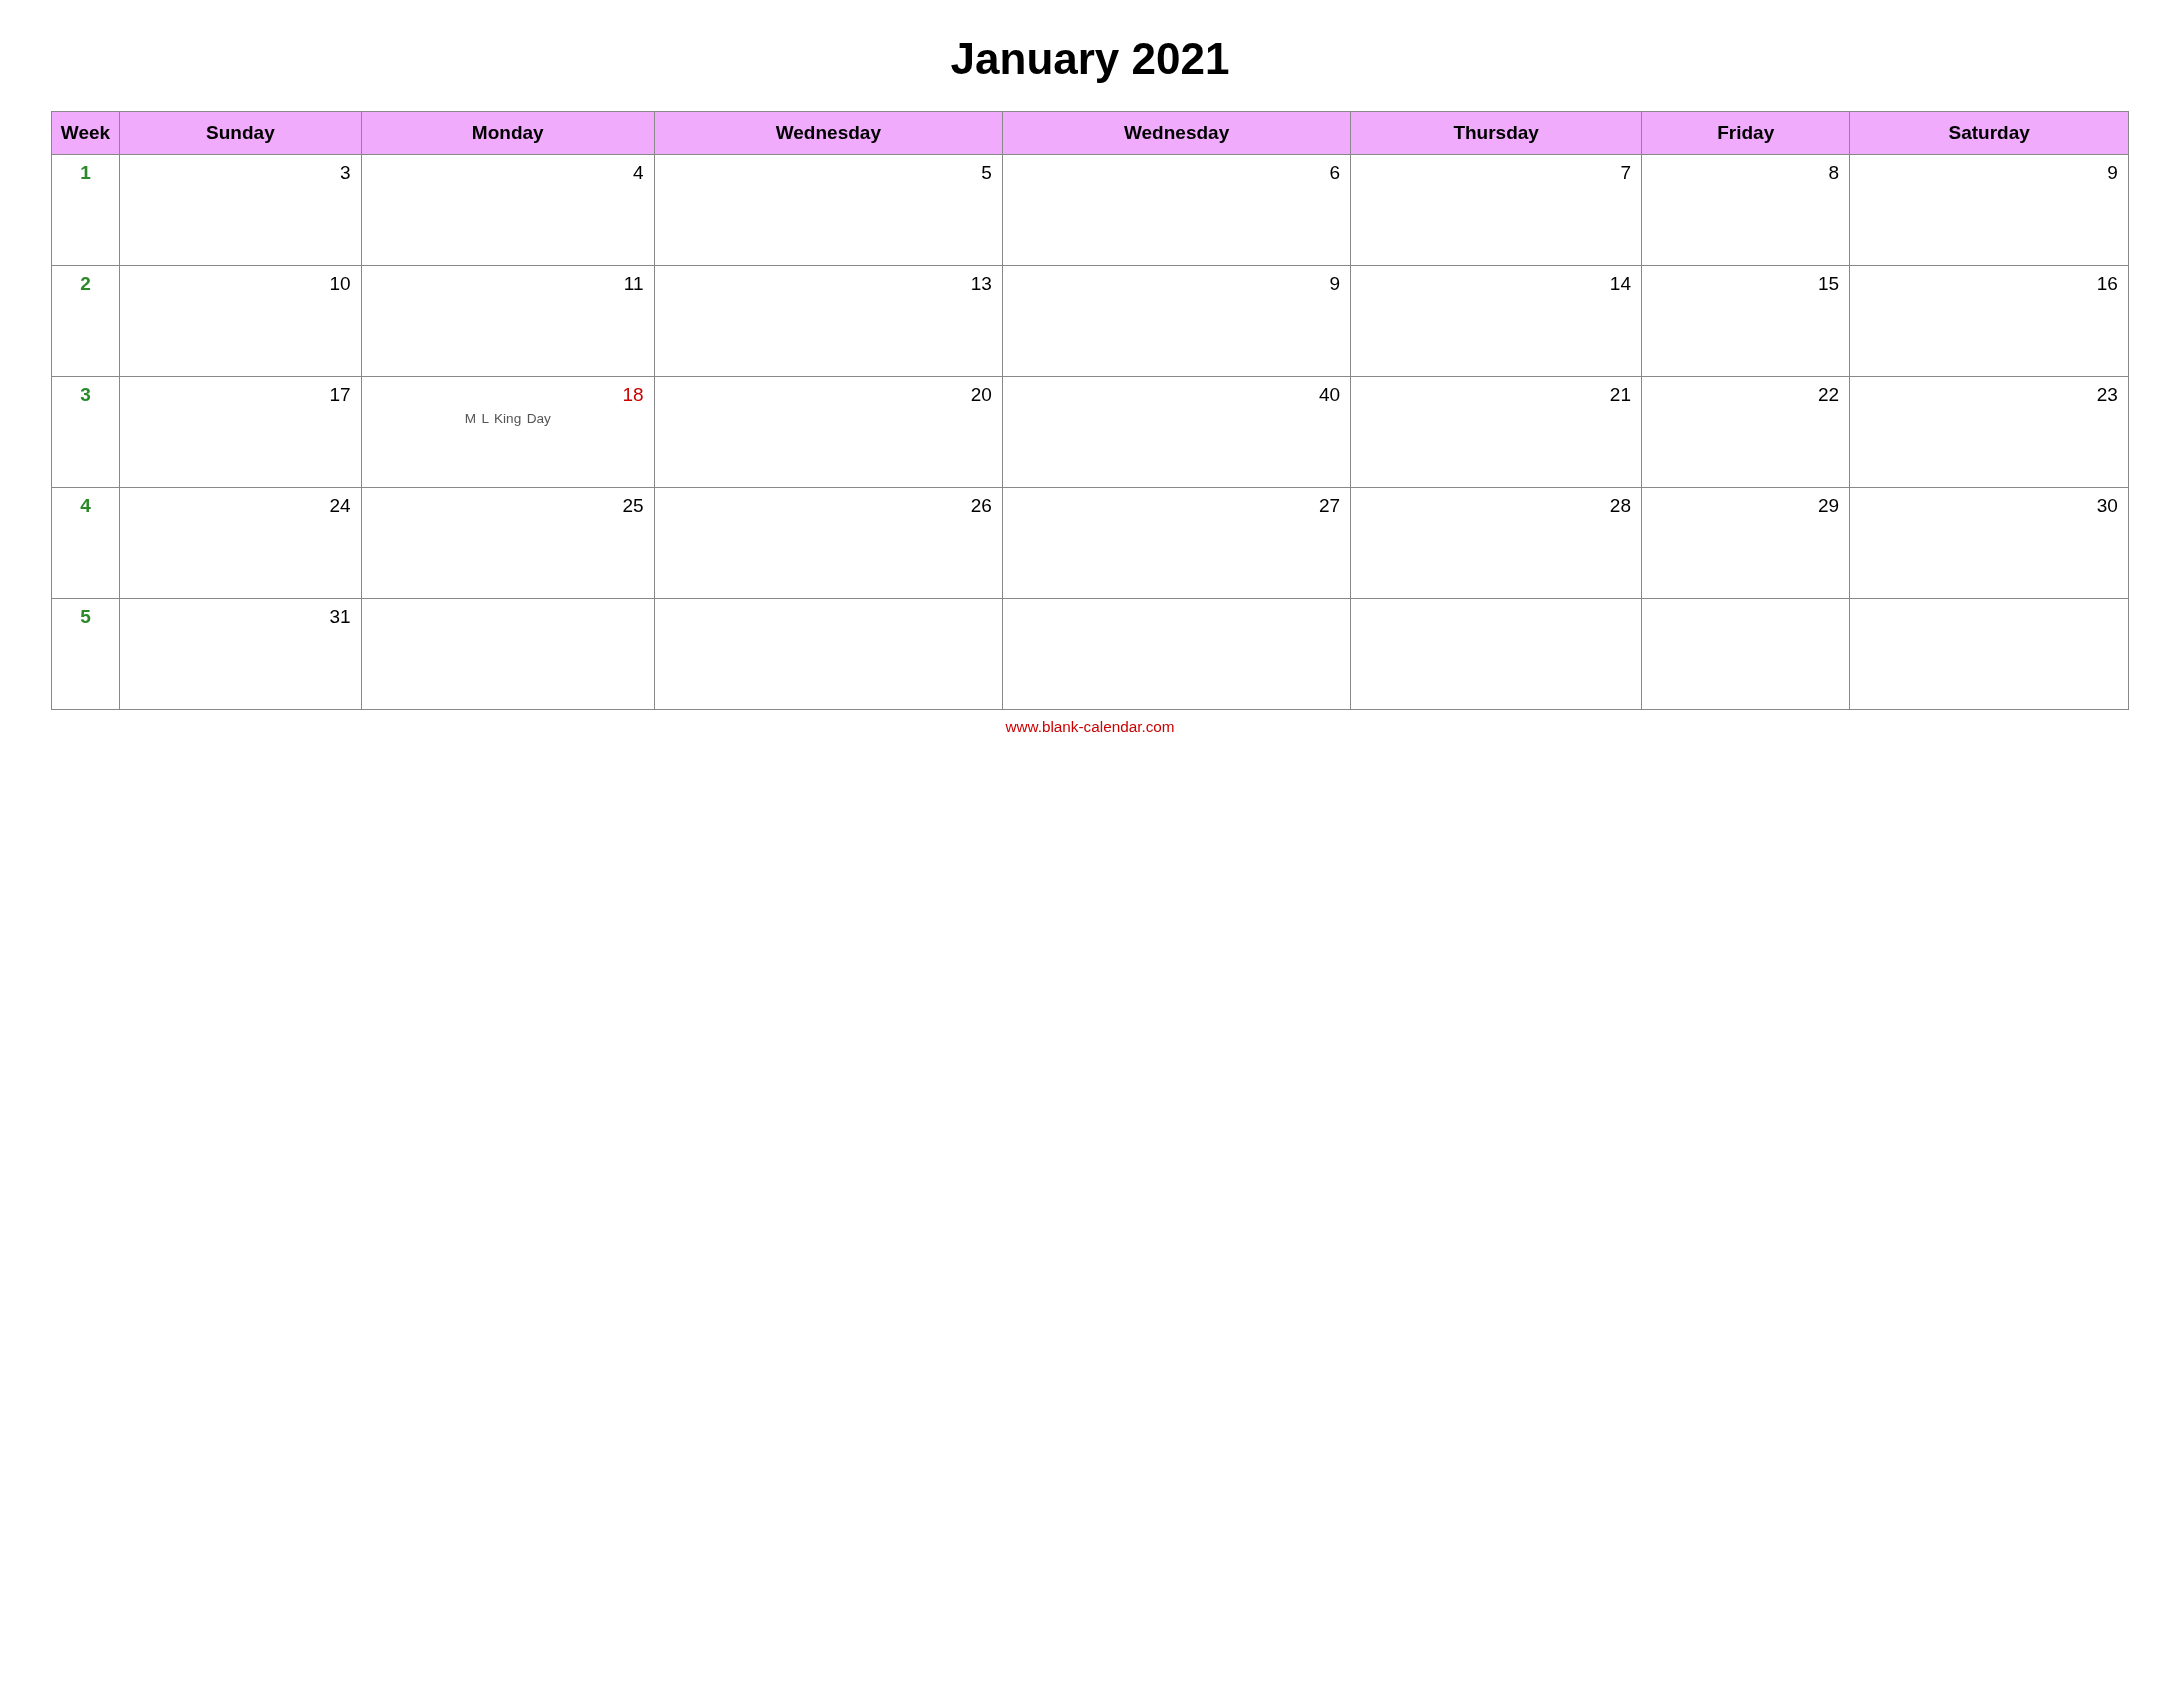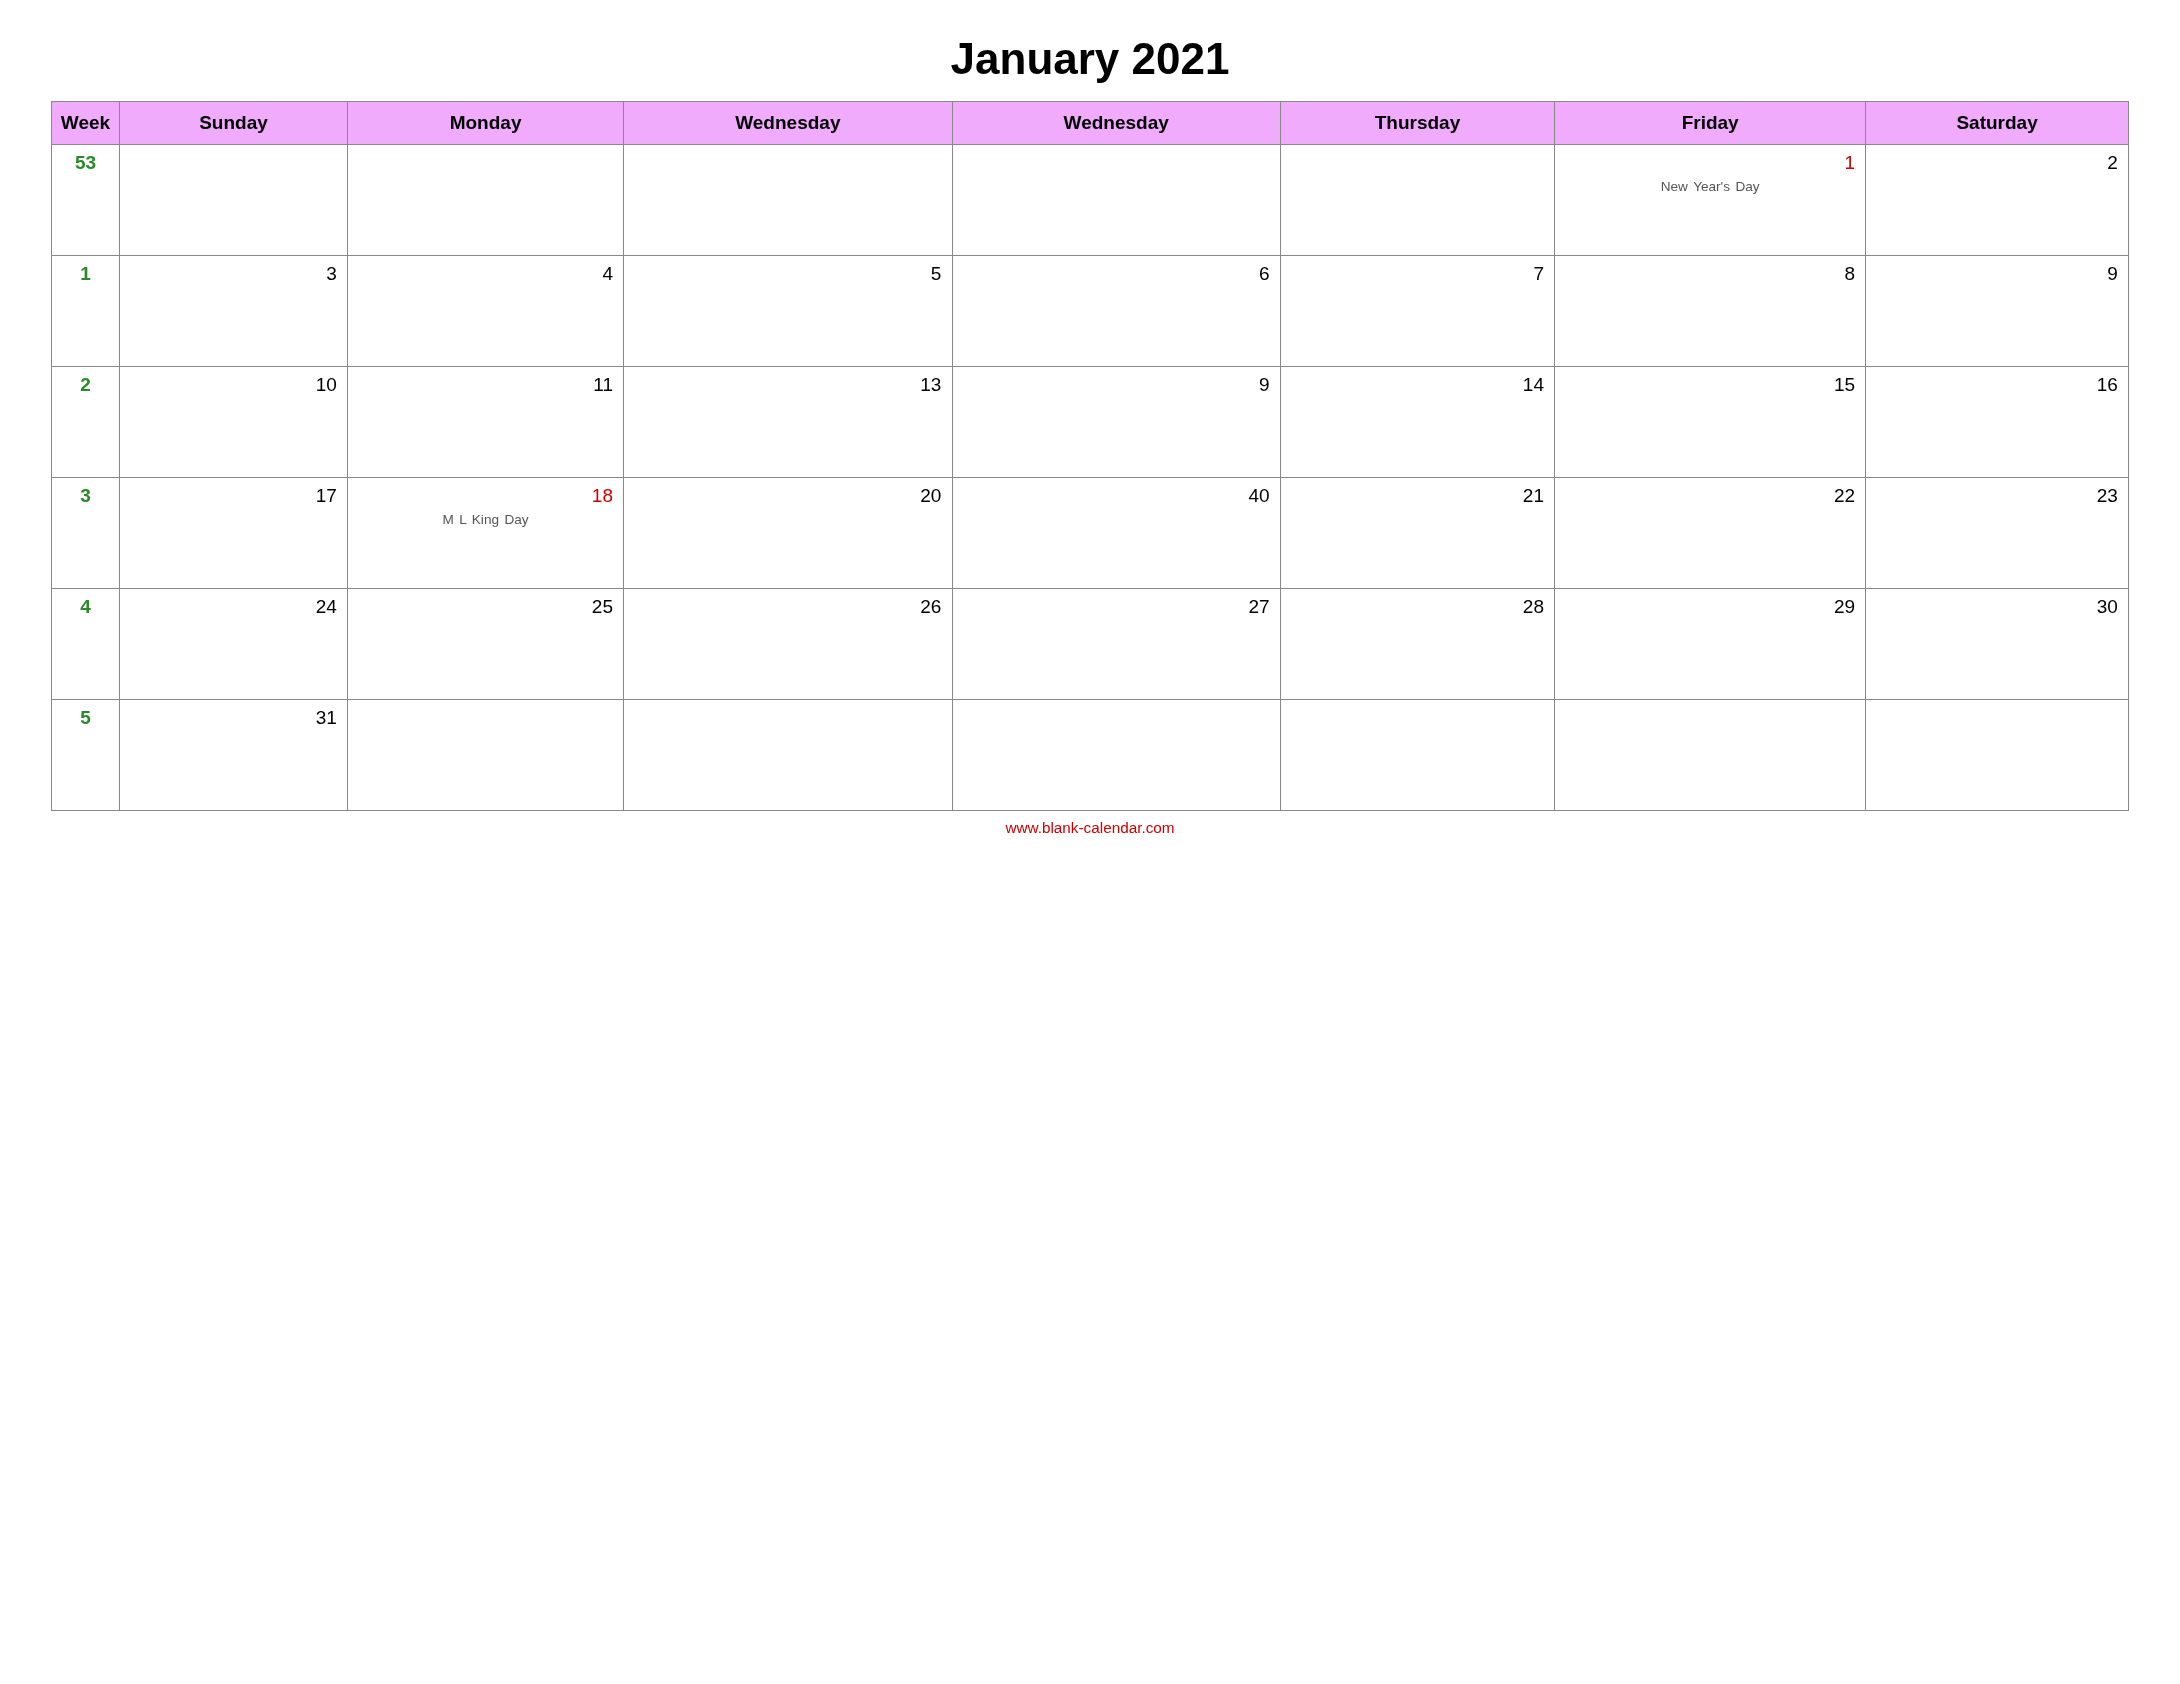--- a/index.html
+++ b/index.html
@@ -14,21 +14,21 @@
       display: flex;
       flex-direction: column;
       align-items: center;
       padding: 34px 51px 25.6px 51px;
       min-height: 100vh;
     }
 
     .page-title {
       font-size: 44px;
       font-weight: bold;
-      margin-bottom: 17px;
+      margin-bottom: 27px;
       color: #000000;
       text-align: center;
     }
 
     .calendar-table {
       width: 100%;
       border-collapse: collapse;
       border: 1.7px solid #888;
     }
 
@@ -110,35 +110,20 @@
       <th>Sunday</th>
       <th>Monday</th>
       <th>Wednesday</th>
       <th>Wednesday</th>
       <th>Thursday</th>
       <th>Friday</th>
       <th>Saturday</th>
     </tr>
   </thead>
   <tbody id="calendar-body">
-  <tr>
-        <td class="week-cell">53</td>
-        <td class="day-cell"></td>
-        <td class="day-cell"></td>
-        <td class="day-cell"></td>
-        <td class="day-cell"></td>
-        <td class="day-cell"></td>
-        <td class="day-cell">
-          <span class="day-number holiday">1</span>
-          <span class="holiday-label">New  Year's  Day</span>
-        </td>
-        <td class="day-cell">
-          <span class="day-number">2</span>
-        </td>
-      </tr>
       <tr>
         <td class="week-cell">1</td>
         <td class="day-cell">
           <span class="day-number">3</span>
         </td>
         <td class="day-cell">
           <span class="day-number">4</span>
         </td>
         <td class="day-cell">
           <span class="day-number">5</span>

